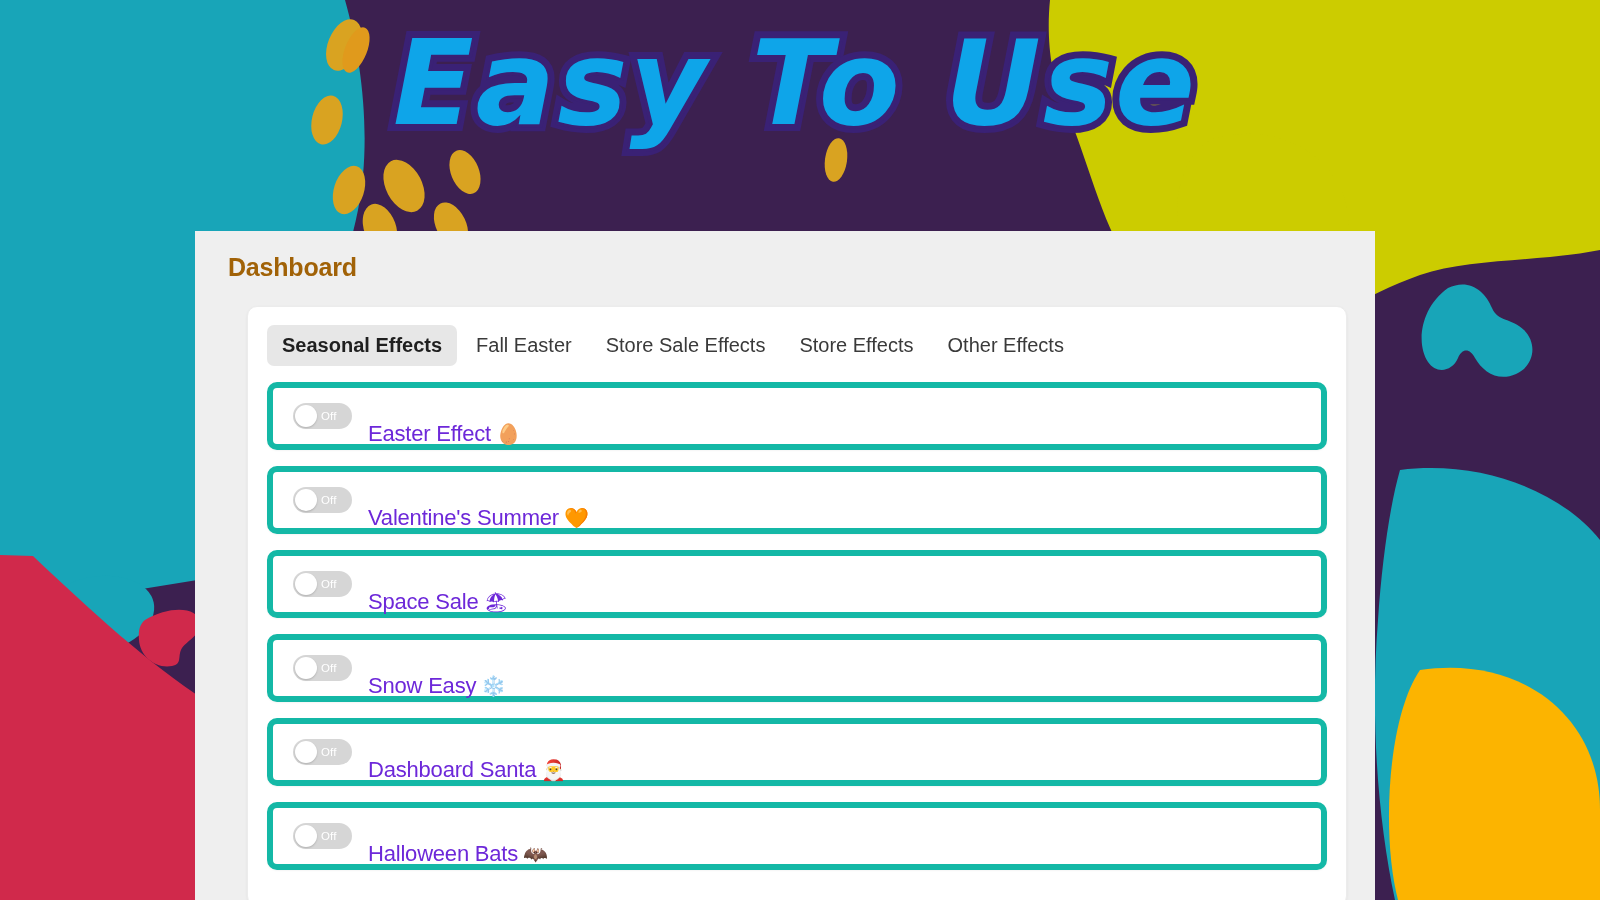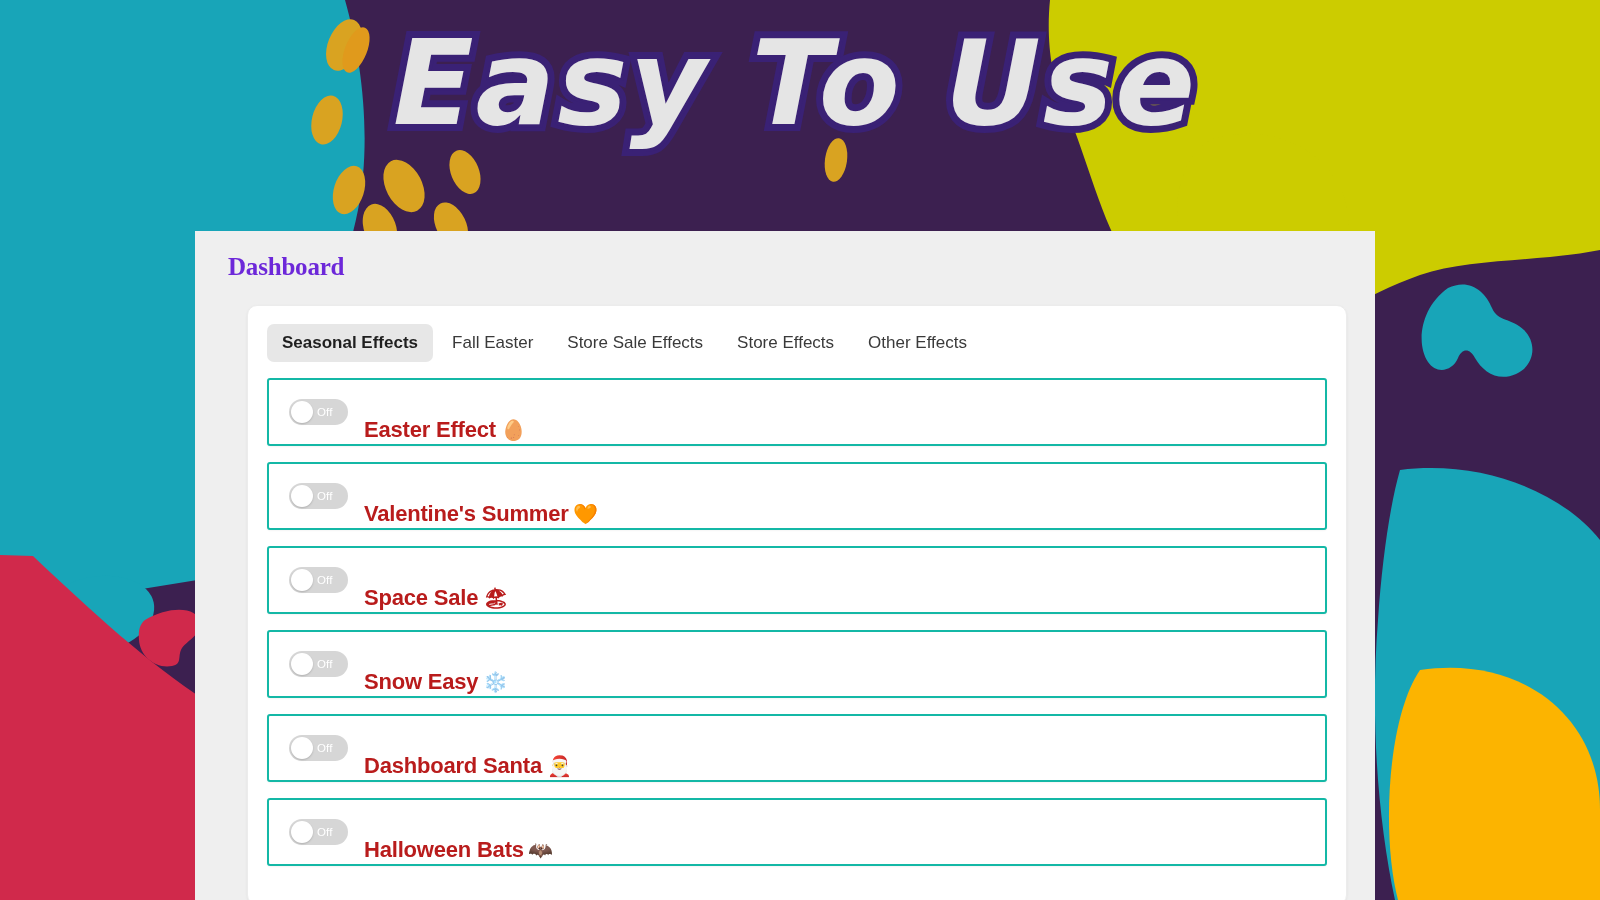--- a/index.html
+++ b/index.html
@@ -40,21 +40,21 @@
     left: 355px;
     top: 22px;
     width: 880px;
     text-align: center;
     font-family: "DejaVu Sans", sans-serif;
     font-size: 118px;
     font-weight: bold;
     font-style: italic;
     letter-spacing: 2px;
     line-height: 1.05;
-    color: #e5e5e5;
+    color: #0ea5e9;
     -webkit-text-stroke: 14px #3A2175;
     paint-order: stroke fill;
     text-shadow:
        3px 3px 0 #3A2175,
       -3px 3px 0 #3A2175;
   }
 
   
   .app-window {
     position: absolute;
@@ -63,24 +63,23 @@
     width: 1180px;
     height: 669px;
     background: #EFEFEF;
     z-index: 3;
     overflow: hidden;
   }
 
   .page-title {
     font-size: 25px;
     font-weight: bold;
-    color: #6d28d9;
+    color: #a16207;
     padding: 22px 0 0 33px;
     letter-spacing: -0.2px;
-    font-family: Liberation Serif, serif;
   }
 
   .panel {
     margin: 24px 28px 0 52px;
     background: #FFFFFF;
     border-radius: 10px;
     border: 1px solid #ECECEC;
     box-shadow: 0 1px 3px rgba(0,0,0,0.06);
     min-height: 600px;
     padding: 18px 19px 20px 19px;
@@ -88,21 +87,21 @@
 
   
   .tabs {
     display: flex;
     align-items: center;
     gap: 4px;
     padding: 0 0 0 0;
     margin-bottom: 16px;
   }
   .tab {
-    font-size: 17px;
+    font-size: 20px;
     color: #3A3A3A;
     padding: 9px 15px;
     border-radius: 7px;
     white-space: nowrap;
     cursor: pointer;
     background: transparent;
     border: none;
     font-family: "Liberation Sans", sans-serif;
   }
   .tab.active {
@@ -114,22 +113,22 @@
   
   .rows { display: flex; flex-direction: column; gap: 16px; }
 
   .effect-row {
     display: flex;
     align-items: center;
     gap: 16px;
     height: 68px;
     padding: 0 20px;
     background: #FFFFFF;
-    border: 2px solid #14b8a6;
-    border-radius: 3px;
+    border: 6px solid #14b8a6;
+    border-radius: 10px;
     box-shadow: 0 1px 2px rgba(0,0,0,0.045);
   }
 
   .toggle {
     position: relative;
     width: 59px;
     height: 26px;
     border-radius: 13px;
     background: #D6D6D6;
     flex: 0 0 auto;
@@ -151,22 +150,22 @@
     position: absolute;
     left: 28px;
     font-size: 11.5px;
     color: #FFFFFF;
     font-weight: normal;
     letter-spacing: 0.1px;
   }
 
   .effect-name {
     font-size: 22px;
-    font-weight: bold;
-    color: #b91c1c;
+    font-weight: normal;
+    color: #6d28d9;
     letter-spacing: -0.2px;
     white-space: nowrap;
     margin-top: 36px;
   }
   .effect-emoji {
     font-family: "DejaVu Sans", sans-serif;
     font-size: 20px;
     margin-left: 5px;
   }
 </style>

